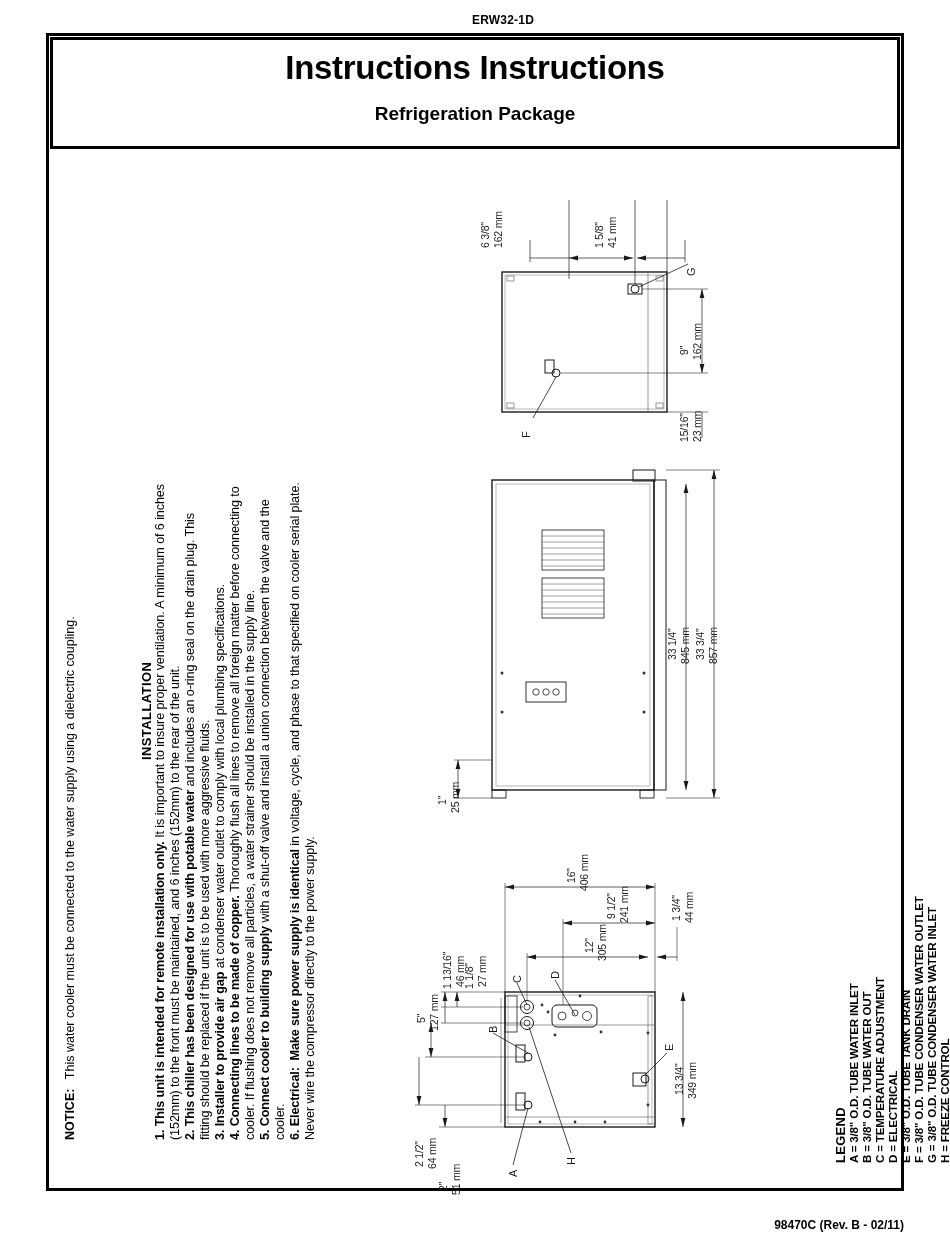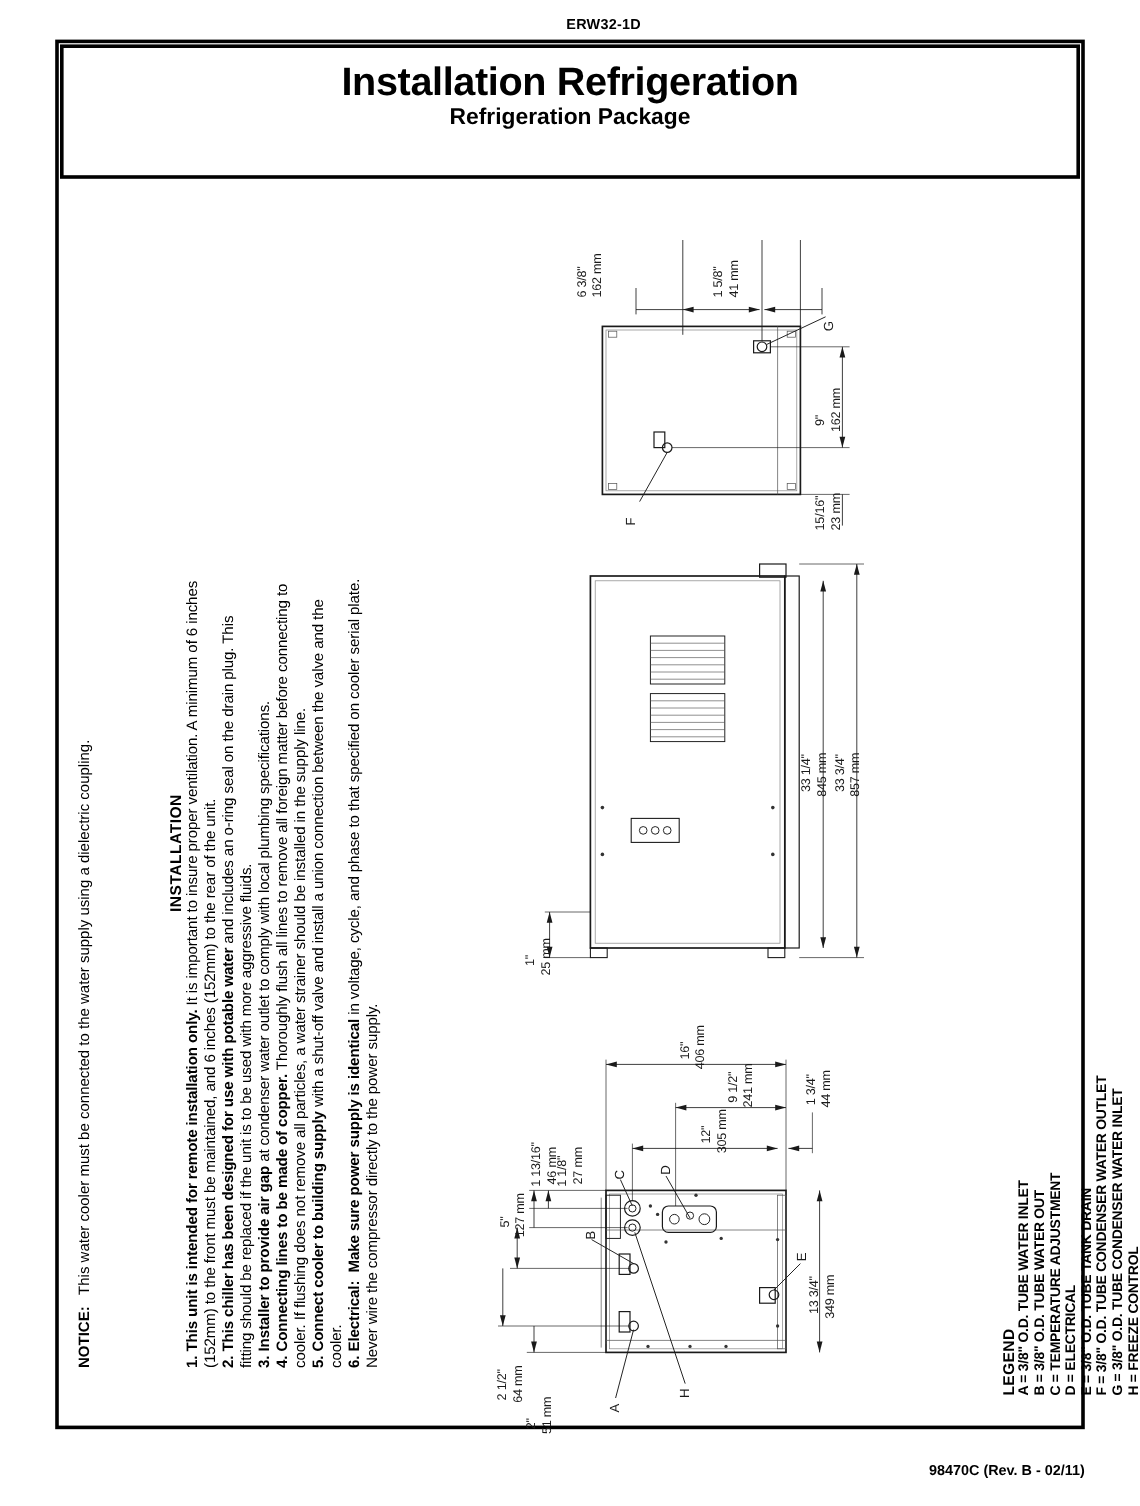--- a/index.html
+++ b/index.html
@@ -65,21 +65,21 @@
   .title-sub1 {
     font-size: 19px;
     font-weight: bold;
     line-height: 1.2;
     margin-top: 3px;
   }
   .title-sub2 {
     font-size: 19px;
     font-weight: bold;
     line-height: 1.2;
-    margin-top: 1px;
+    margin-top: 17px;
   }
 
   
   .rot {
     position: absolute;
     transform-origin: 0 0;
     transform: rotate(-90deg);
     white-space: nowrap;
   }
   .notice-block {
@@ -168,21 +168,21 @@
 </head>
 <body>
 
 <div id="page">
 
   <div class="doc-code">ERW32-1D</div>
 
   <div class="page-frame"></div>
 
   <div class="title-box">
-    <div class="title-main">Installation Refrigeration</div>
+    <div class="title-main">Instructions Instructions</div>
     <div class="title-sub2">Refrigeration Package</div>
   </div>
 
   <div class="rot notice-block">
     <span class="notice-label">NOTICE:</span>
     <span style="margin-left:6px;">This water cooler must be connected to the water supply using a dielectric coupling.</span>
   </div>
 
   <div class="rot install-head">INSTALLATION</div>
 

